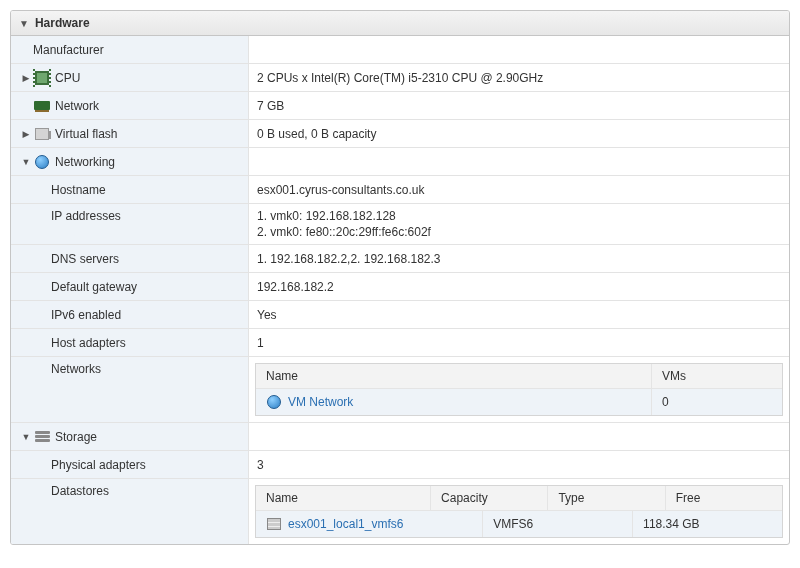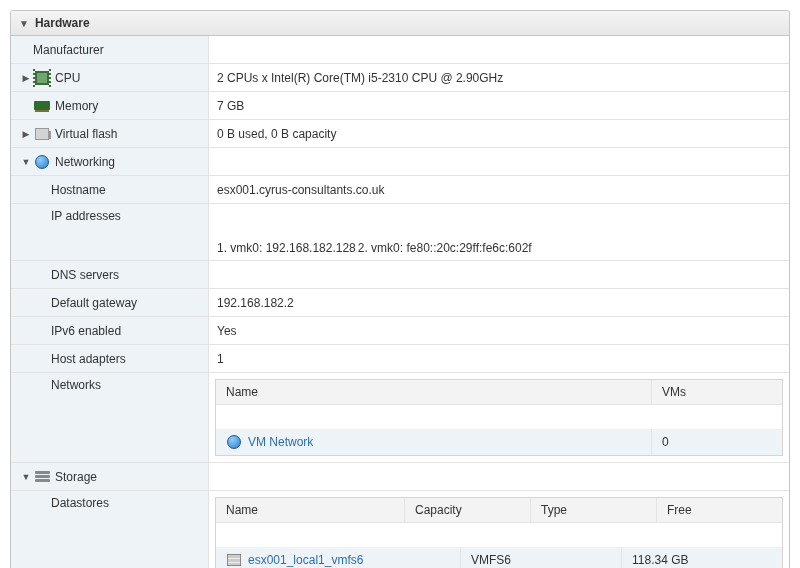--- a/index.html
+++ b/index.html
@@ -25,36 +25,36 @@
     align-items: center;
     gap: 6px;
   }
   .row {
     display: flex;
     border-bottom: 1px solid #e3e3e3;
     min-height: 28px;
   }
   .row:last-child { border-bottom: none; }
   .label-cell {
-    width: 198px;
+    width: 238px;
     flex-shrink: 0;
     background: #eef3f8;
     border-right: 1px solid #e3e3e3;
     display: flex;
     align-items: center;
     padding: 5px 6px;
     gap: 5px;
   }
   .value-cell {
     flex: 1;
     padding: 5px 8px;
     display: flex;
     align-items: center;
   }
-  .value-cell.stacked { align-items: flex-start; gap: 2px; margin-top: 32px; }
+  .value-cell.stacked { flex-direction: column; align-items: flex-start; gap: 2px; }
   .indent-1 { padding-left: 22px; }
   .indent-2 { padding-left: 40px; }
   .tree-toggle {
     width: 10px;
     height: 10px;
     display: inline-flex;
     align-items: center;
     justify-content: center;
     color: #555;
     font-size: 9px;
@@ -76,21 +76,21 @@
   .mem-stick::after{content:"";position:absolute;left:1px;right:1px;bottom:-2px;height:2px;background:#8a6b2f;}
   .flash-ico{width:14px;height:12px;background:#d4d4d4;border:1px solid #999;position:relative;}
   .flash-ico::after{content:"";position:absolute;right:-3px;top:2px;width:3px;height:8px;background:#999;}
   .globe-ico{width:14px;height:14px;border-radius:50%;background:radial-gradient(circle at 35% 30%, #8fd0ff, #2d7ec4);border:1px solid #1f5a90;}
   .storage-ico{width:15px;height:11px;display:flex;flex-direction:column;gap:1px;}
   .storage-ico span{flex:1;background:#888;border-radius:1px;}
   .ds-ico{width:14px;height:12px;border:1px solid #888;background:repeating-linear-gradient(#ccc,#ccc 3px,#eee 3px,#eee 4px);}
   
   .inner-table{border:1px solid #d5d5d5; width:100%; margin:2px 0;}
   .it-row{display:flex;border-bottom:1px solid #e4e4e4;}
-  .it-row:last-child{border-bottom:none;margin-top:24px;}
+  .it-row:last-child{border-bottom:none;}
   .it-row.header{background:#f3f3f3;}
   .it-row.body{background:#eef3f8;}
   .it-cell{padding:5px 10px;border-right:1px solid #e4e4e4;display:flex;align-items:center;gap:6px;}
   .it-cell:last-child{border-right:none;}
   .link{color:#2a6fb2;}
 </style>
 </head>
 <body>
 
 <div class="panel">
@@ -116,21 +116,21 @@
     </div>
     <div class="value-cell">2 CPUs x Intel(R) Core(TM) i5-2310 CPU @ 2.90GHz</div>
   </div>
 
   <div class="row">
     <div class="label-cell" style="padding-left:6px;">
       <span class="spacer-toggle"></span>
       <span class="icon">
           <span class="mem-stick"></span>
         </span>
-      <span>Memory</span>
+      <span>Network</span>
     </div>
     <div class="value-cell">7 GB</div>
   </div>
 
   <div class="row">
     <div class="label-cell" style="padding-left:6px;">
       <span class="tree-toggle">▶</span>
       <span class="icon">
           <span class="flash-ico"></span>
         </span>
@@ -164,20 +164,21 @@
     <div class="value-cell stacked">
       <span>1. vmk0: 192.168.182.128</span>
       <span>2. vmk0: fe80::20c:29ff:fe6c:602f</span>
     </div>
   </div>
 
   <div class="row">
     <div class="label-cell indent-2">
         <span>DNS servers</span>
       </div>
+    <div class="value-cell">1. 192.168.182.2,2. 192.168.182.3</div>
   </div>
 
   <div class="row">
     <div class="label-cell indent-2">
         <span>Default gateway</span>
       </div>
     <div class="value-cell">192.168.182.2</div>
   </div>
 
   <div class="row">
@@ -225,20 +226,26 @@
             <span></span>
             <span></span>
             <span></span>
           </span>
         </span>
       <span>Storage</span>
     </div>
     <div class="value-cell"></div>
   </div>
 
+  <div class="row">
+    <div class="label-cell indent-2">
+        <span>Physical adapters</span>
+      </div>
+    <div class="value-cell">3</div>
+  </div>
 
   <div class="row">
     <div class="label-cell indent-2" style="align-items:flex-start;">
         <span>Datastores</span>
       </div>
     <div class="value-cell" style="padding:4px 6px;">
       <div class="inner-table" style="width:100%;">
         <div class="it-row header">
           <div class="it-cell" style="flex:1.6;">Name</div>
           <div class="it-cell" style="flex:1;">Capacity</div>

